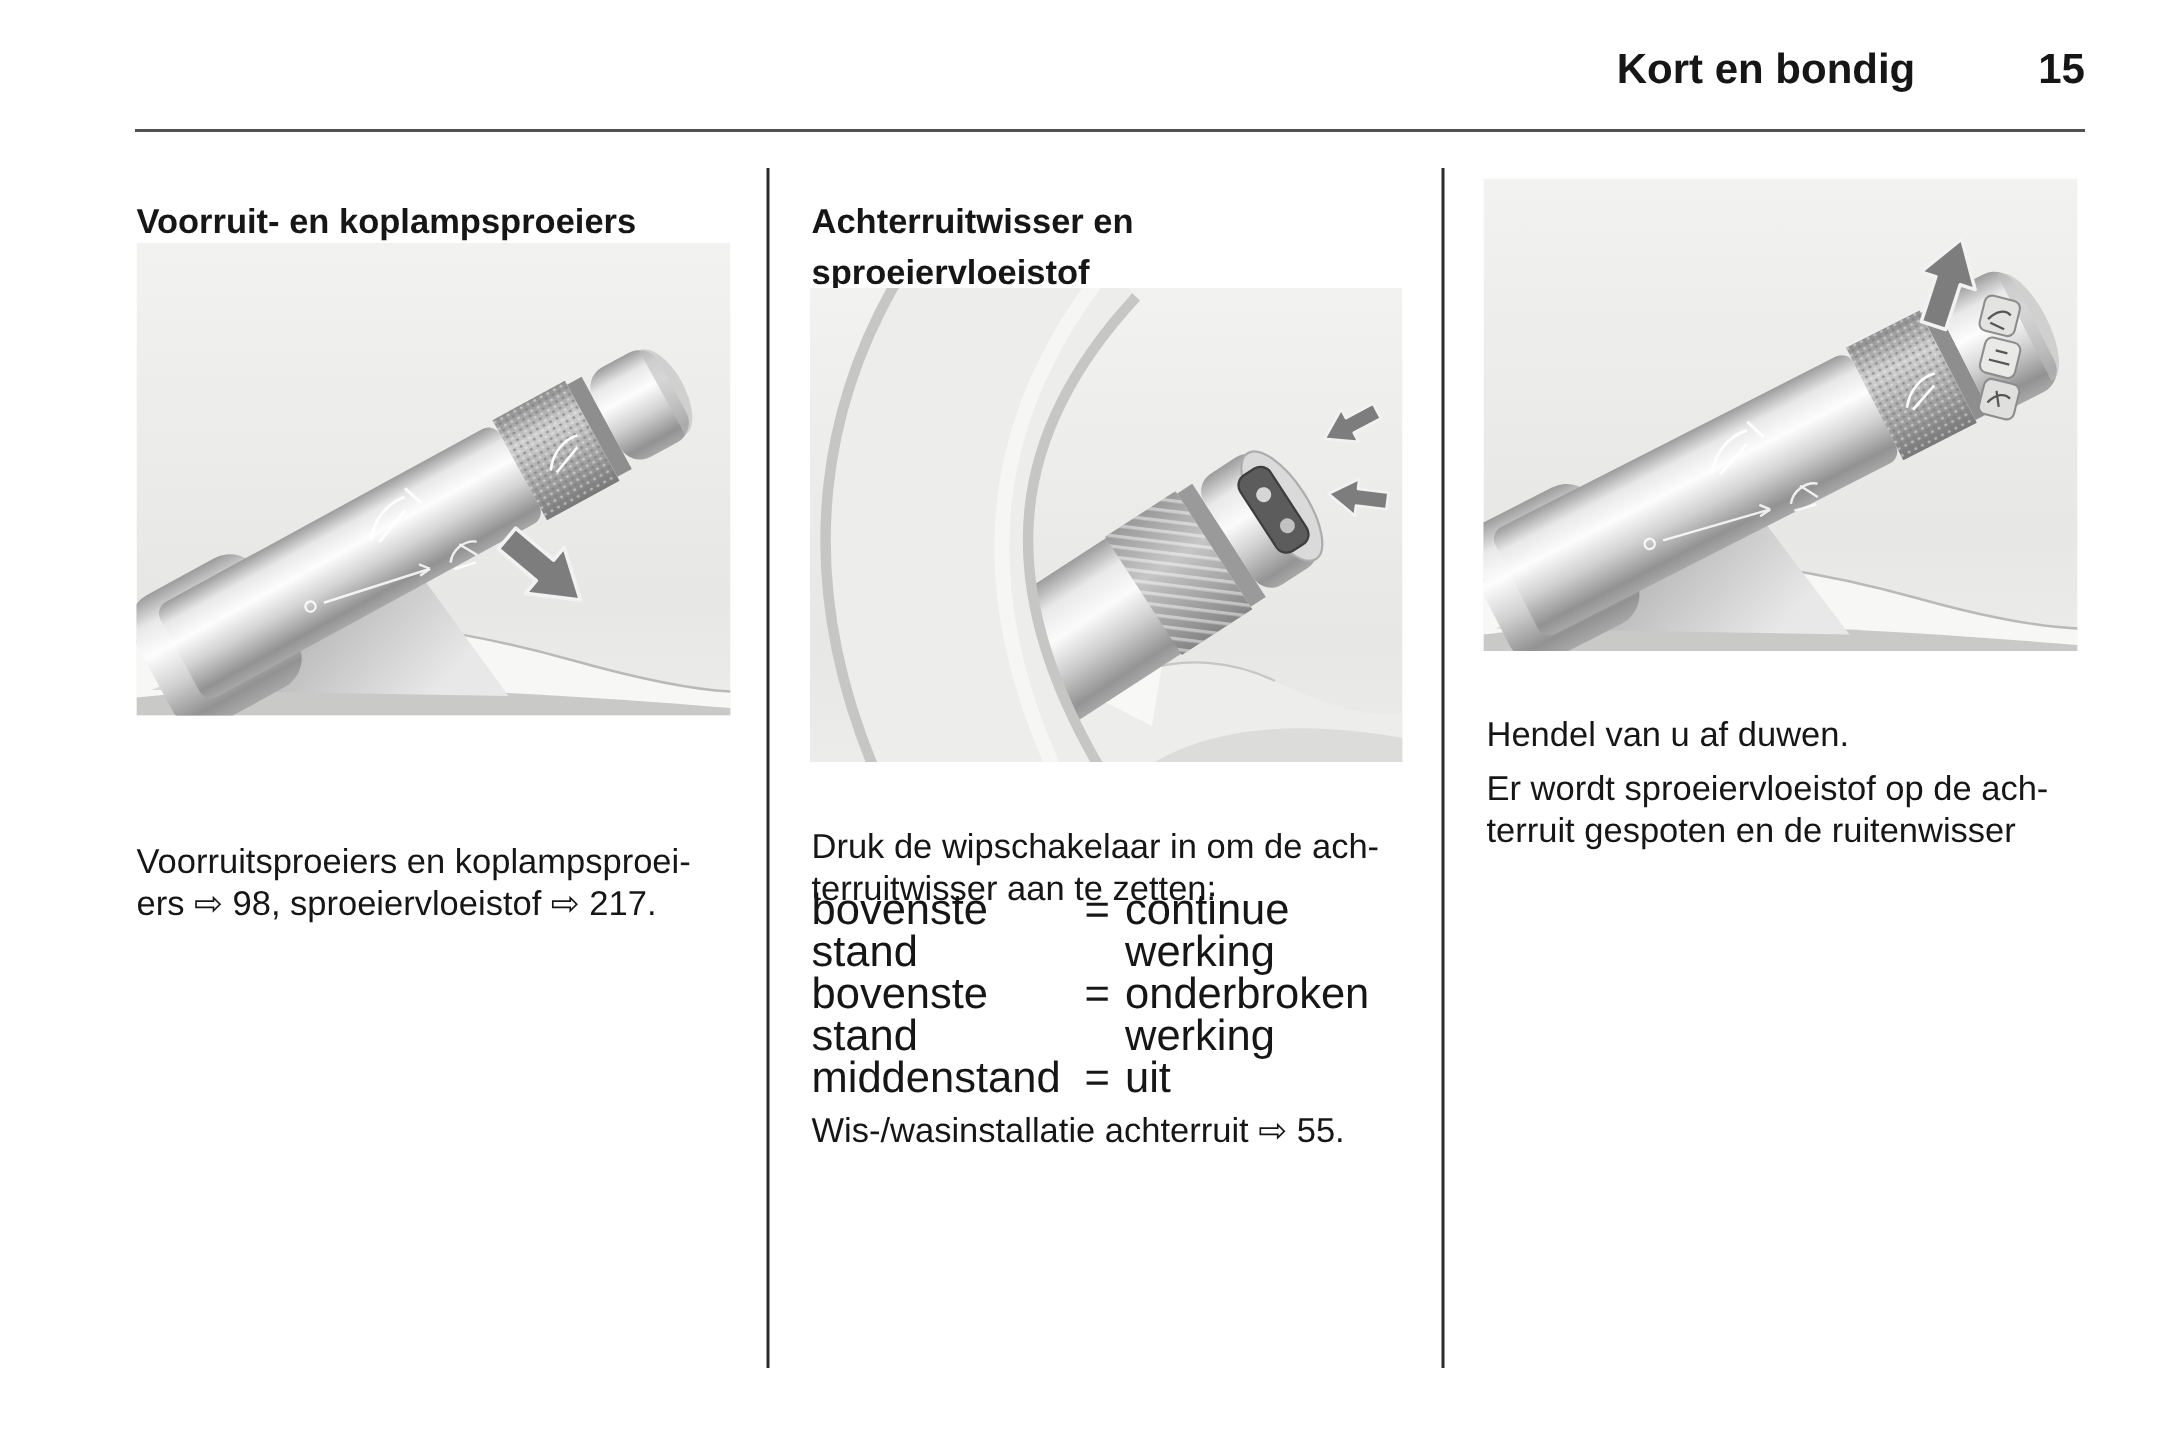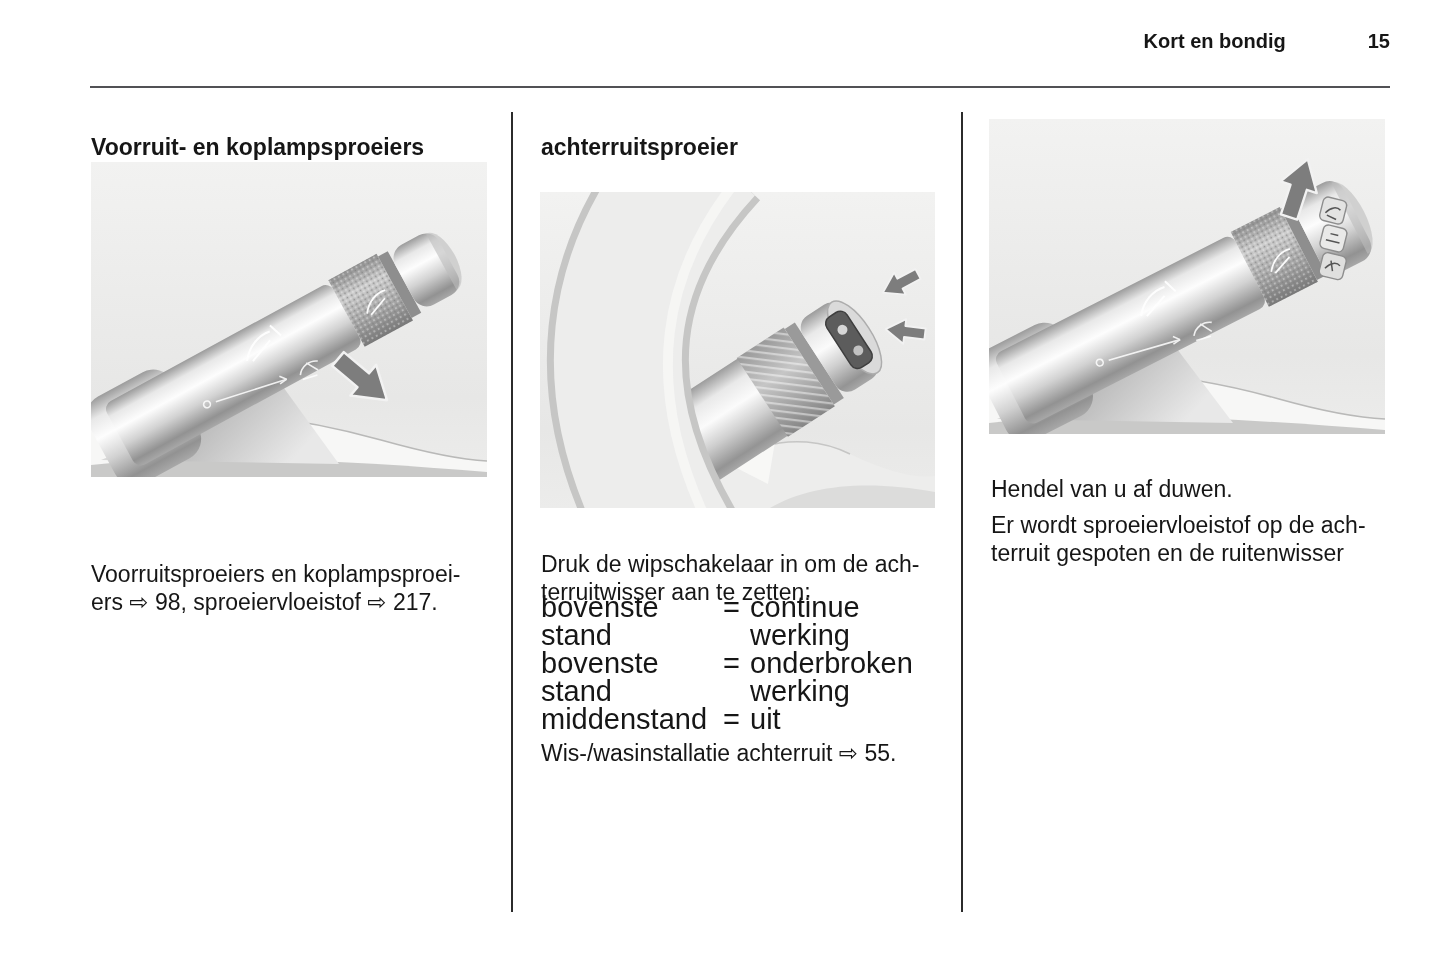--- a/index.html
+++ b/index.html
@@ -1,21 +1,21 @@
 <!DOCTYPE html>
 <html><head>
 <meta charset="utf-8">
 <style>
   html,body{margin:0;padding:0;background:#ffffff;}
   .page{
     position:relative;width:1445px;height:966px;background:#ffffff;
     font-family:"Liberation Sans","DejaVu Sans",sans-serif;color:#161616;overflow:hidden;
   }
   .hdr{position:absolute;top:30px;right:55px;display:flex;gap:82px;align-items:baseline;
-       font-weight:700;font-size:20px;}
+       font-weight:700;font-size:28px;}
   .hrule{position:absolute;left:90px;width:1300px;top:86px;height:2px;background:#515155;}
   .vline{position:absolute;top:112px;height:800px;width:2px;background:#2b2b2b;}
   .v1{left:511px}.v2{left:961px}
   .heading{position:absolute;font-size:23px;font-weight:700;line-height:34px;white-space:nowrap;}
   #h1{left:91px;top:111px;}
   #h2{left:541px;top:111px;}
   .figure{position:absolute;}
   #f1{left:91px;top:162px;width:396px;height:315px;}
   #f2{left:540px;top:192px;width:395px;height:316px;}
   #f3{left:989px;top:119px;width:396px;height:315px;}
@@ -115,21 +115,22 @@
       </g>
     </svg>
   </div>
 
   <p class="body" id="c1p2">
     <span class="line">Voorruitsproeiers en koplampsproei-</span>
     <span class="line">ers ⇨ 98, sproeiervloeistof ⇨ 217.</span>
   </p>
 
   <h2 class="heading" id="h2">
-    <span class="line">achterruitsproeier</span>
+    <span class="line">Achterruitwisser en</span>
+    <span class="line">sproeiervloeistof</span>
   </h2>
 
   <div class="figure" id="f2">
     <svg viewBox="0 0 395 316">
       <defs>
         <linearGradient id="f2bg" x1="0" y1="0" x2="0" y2="1">
           <stop offset="0" stop-color="#f2f2f1"></stop>
             <stop offset="0.75" stop-color="#e7e7e6"></stop>
             <stop offset="1" stop-color="#ececeb"></stop>
         </linearGradient>

